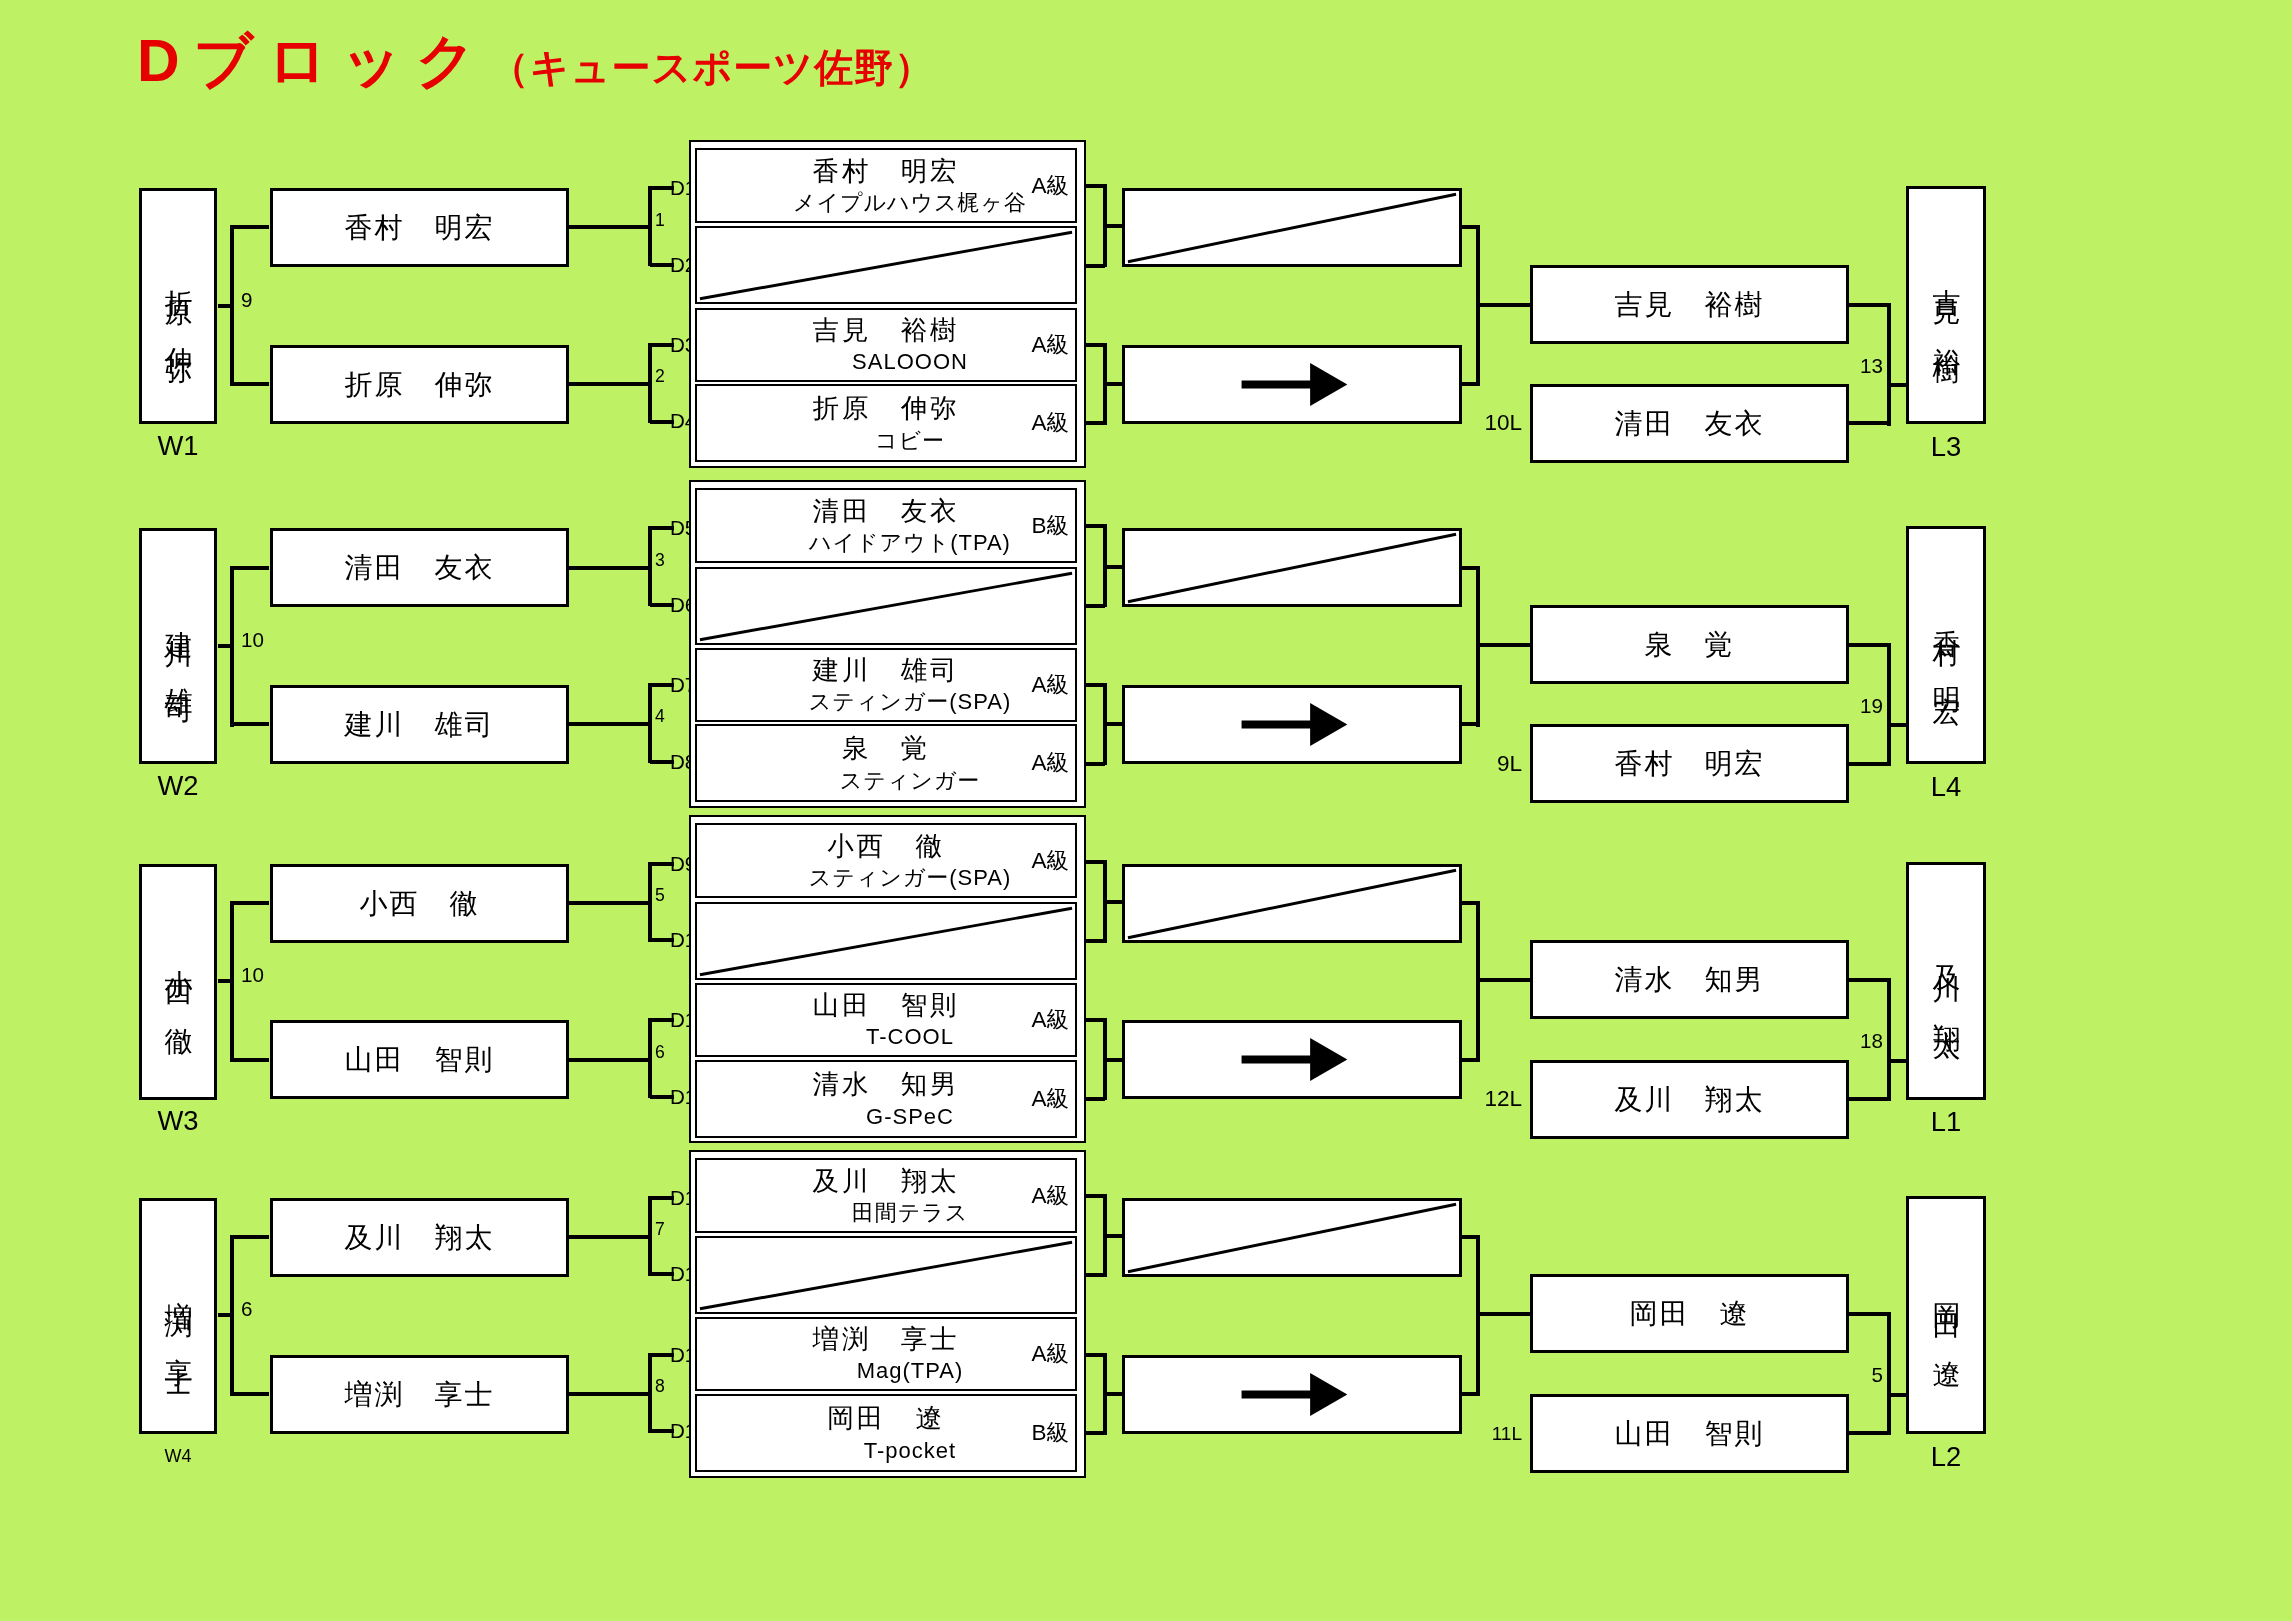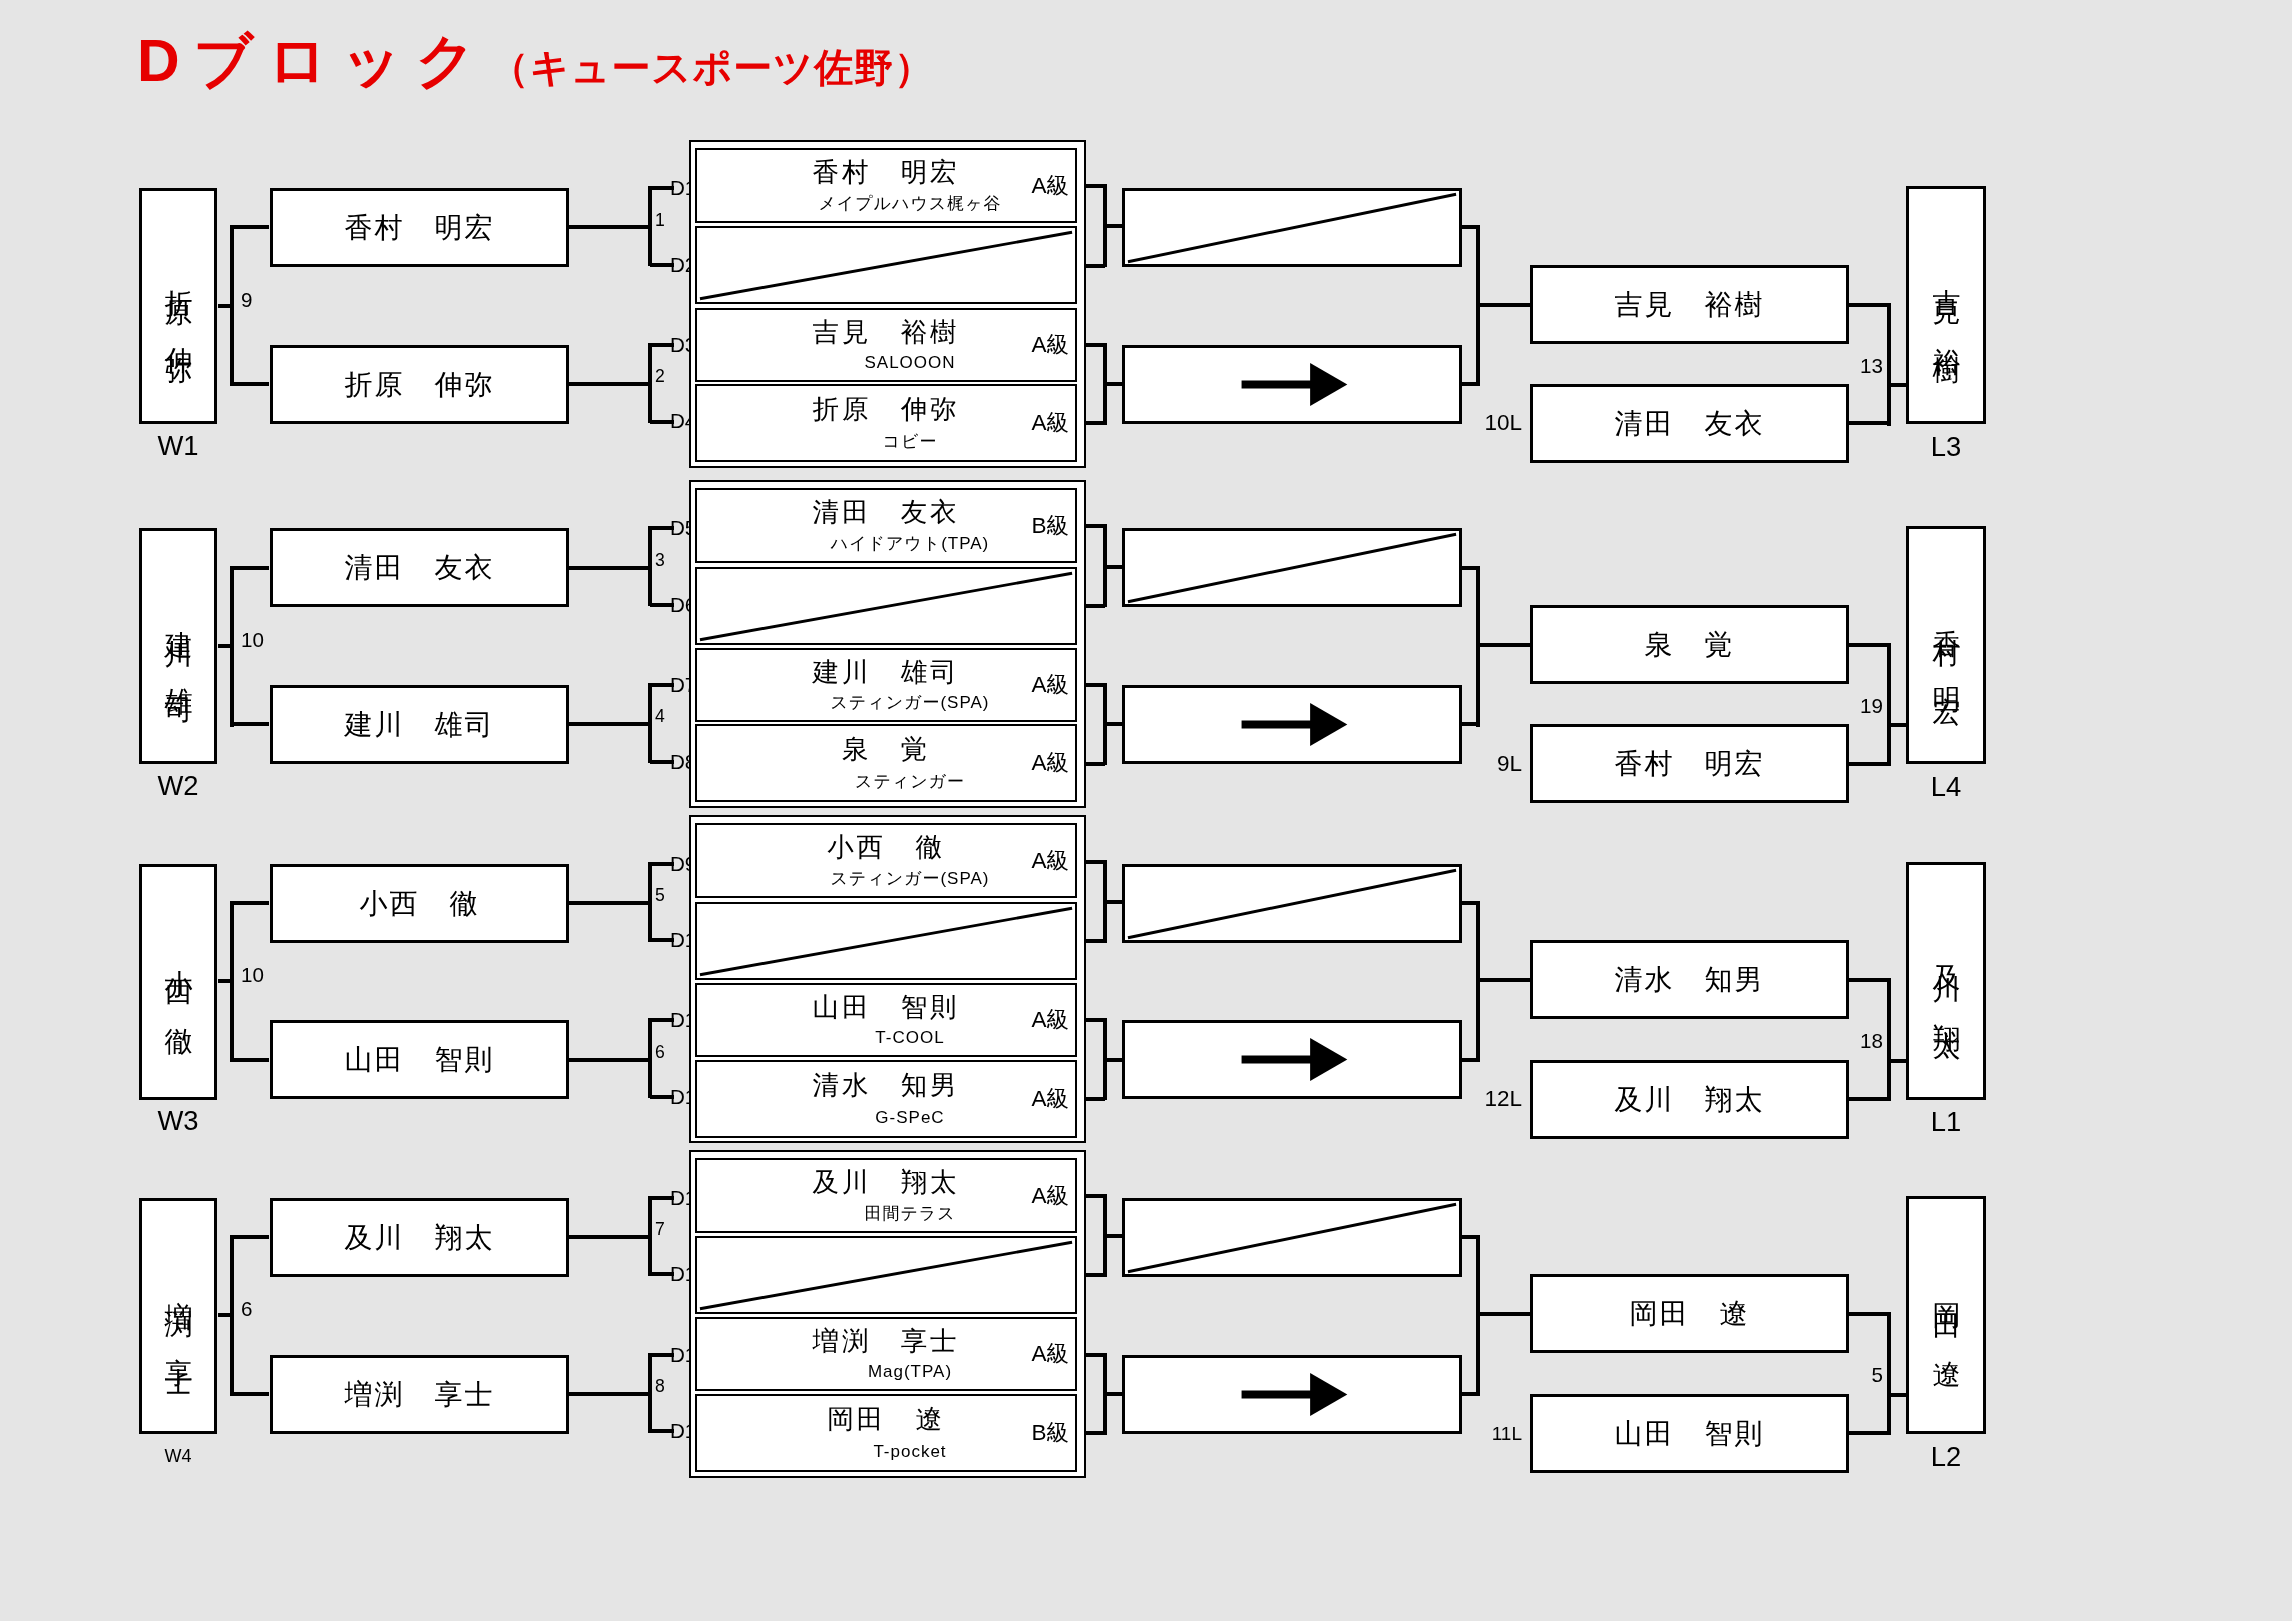--- a/index.html
+++ b/index.html
@@ -1,31 +1,31 @@
 <!DOCTYPE html>
 <html><head>
 <meta charset="utf-8">
 <style>
   html,body{margin:0;padding:0;background:#fff;}
-  #canvas{position:relative;width:2293px;height:1621px;background:#e5e5e5;overflow:hidden;
+  #canvas{position:relative;width:2293px;height:1621px;background:#bef264;overflow:hidden;
           font-family:"Liberation Sans","DejaVu Sans",sans-serif;color:#000;}
   .ln{position:absolute;background:#000;z-index:4;}
   .nbox{position:absolute;border:3.9px solid #000;background:#fff;display:flex;
         align-items:center;justify-content:center;font-size:28px;letter-spacing:2px;
         z-index:5;box-sizing:border-box;white-space:nowrap;}
   .vbox{position:absolute;border:3.9px solid #000;background:#fff;display:flex;
         align-items:center;justify-content:center;z-index:5;box-sizing:border-box;}
   .vbox span{writing-mode:vertical-rl;text-orientation:upright;font-size:28px;
         letter-spacing:9.8px;line-height:1;white-space:pre;}
   .outer{position:absolute;border:2.9px solid #000;background:#fff;z-index:2;box-sizing:border-box;}
   .entry{position:absolute;border:2.9px solid #000;background:#fff;z-index:3;box-sizing:border-box;
          display:flex;flex-direction:column;align-items:center;justify-content:space-evenly;
          overflow:visible;}
   .entry .nm{font-size:26.5px;letter-spacing:2.9px;line-height:1;white-space:nowrap;}
-  .entry .club{font-size:17px;letter-spacing:1px;line-height:1;white-space:nowrap;margin-left:48px;}
+  .entry .club{font-size:22px;letter-spacing:1px;line-height:1;white-space:nowrap;margin-left:48px;}
   .entry .grade{position:absolute;right:5.9px;top:50%;transform:translateY(-50%);
          font-size:22.5px;line-height:1;}
   .lbl{position:absolute;line-height:1;white-space:nowrap;z-index:1;transform:translateY(-50%);}
   .toplbl{z-index:6;}
   svg{display:block;}
   #title{position:absolute;left:137px;top:21.6px;color:#e60000;font-weight:bold;
          white-space:nowrap;z-index:6;}
   #title .t-main{font-size:59px;letter-spacing:13.7px;vertical-align:baseline;}
   #title .t-sub{font-size:39px;letter-spacing:1px;vertical-align:baseline;}
 </style>

